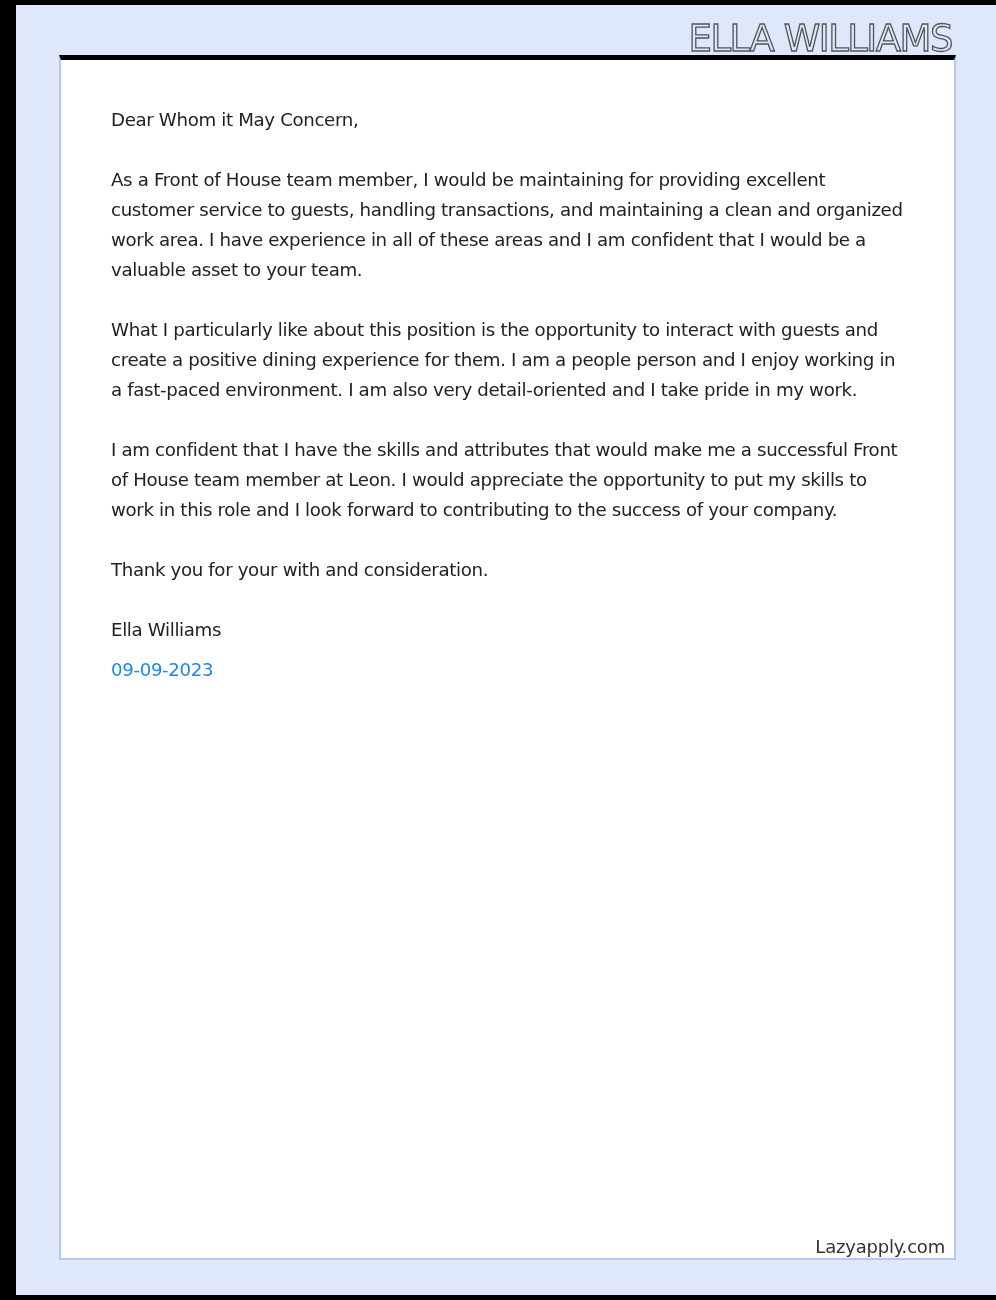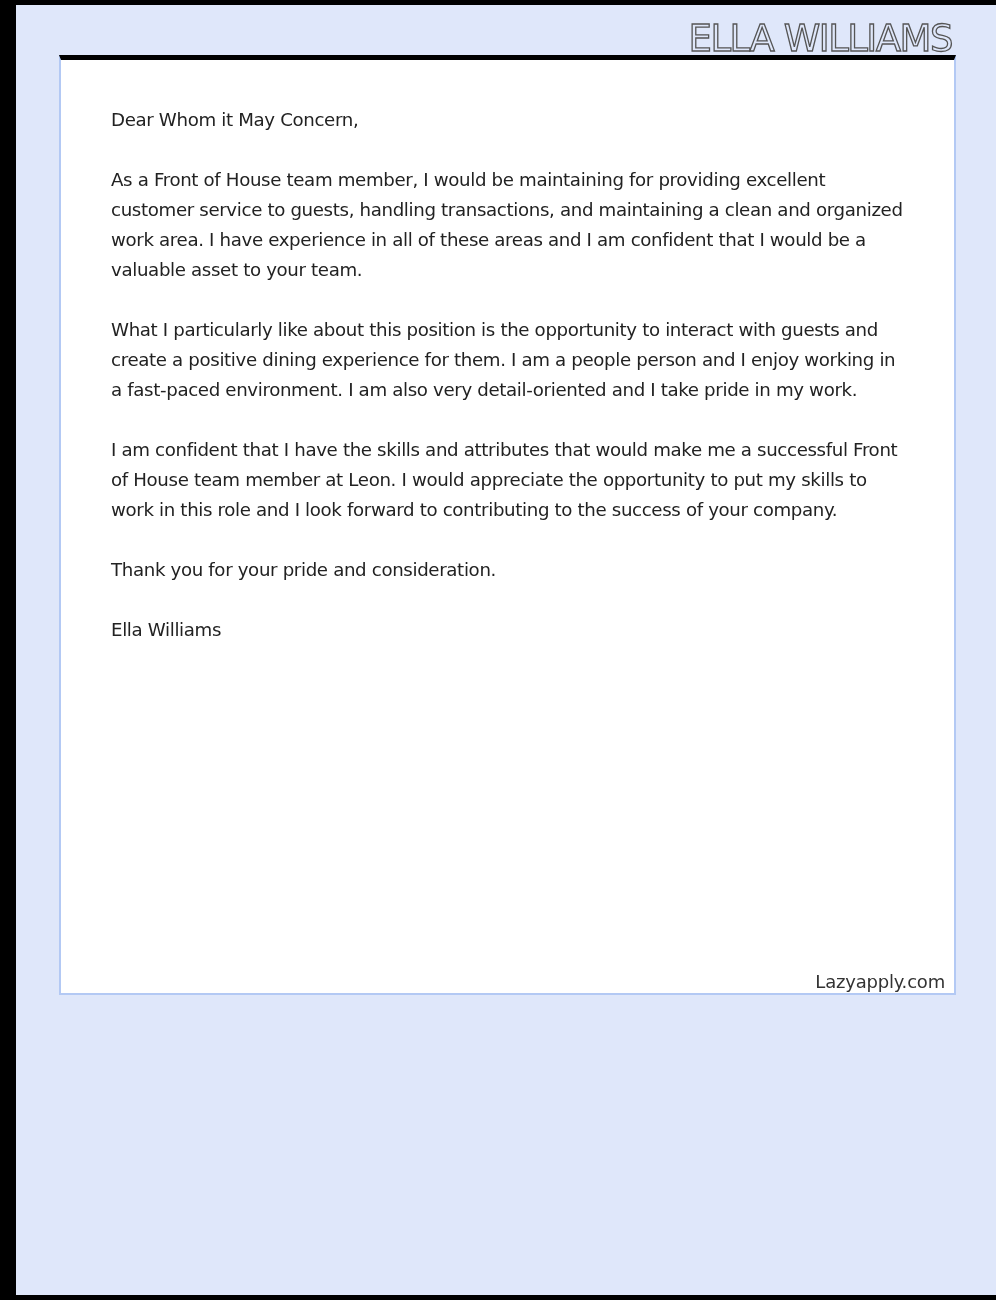--- a/index.html
+++ b/index.html
@@ -24,21 +24,21 @@
       font-size: 37px;
       letter-spacing: -1.5px;
       color: #dfe7fa;
       -webkit-text-stroke: 1.3px #555;
       line-height: 44px;
       white-space: nowrap;
     }
     .page {
       position: absolute;
       left: 43px; top: 50px;
-      width: 897px; height: 940px;
+      width: 897px; height: 1205px;
       background: #ffffff;
       border-left: 2px solid #b3c9f4;
       border-right: 2px solid #b3c9f4;
       border-bottom: 2px solid #b3c9f4;
       border-top: 5px solid #000;
       box-sizing: border-box;
     }
     .letter {
       position: absolute;
       left: 50px; top: 45px;
@@ -64,18 +64,19 @@
 
 <div class="frame">
   <div class="name">ELLA WILLIAMS</div>
 
   <div class="page">
     <div class="letter">
       <p>Dear Whom it May Concern,</p>
       <p>As a Front of House team member, I would be maintaining for providing excellent customer service to guests, handling transactions, and maintaining a clean and organized work area. I have experience in all of these areas and I am confident that I would be a valuable asset to your team.</p>
       <p>What I particularly like about this position is the opportunity to interact with guests and create a positive dining experience for them. I am a people person and I enjoy working in a fast-paced environment. I am also very detail-oriented and I take pride in my work.</p>
       <p>I am confident that I have the skills and attributes that would make me a successful Front of House team member at Leon. I would appreciate the opportunity to put my skills to work in this role and I look forward to contributing to the success of your company.</p>
-      <p>Thank you for your pride and consideration.</p>
+      <p>Thank you for your with and consideration.</p>
       <p class="sig-name">Ella Williams</p>
+      <p class="date">09-09-2023</p>
     </div>
     <div class="footer-brand">Lazyapply.com</div>
   </div>
 </div>
 
 </body></html>

